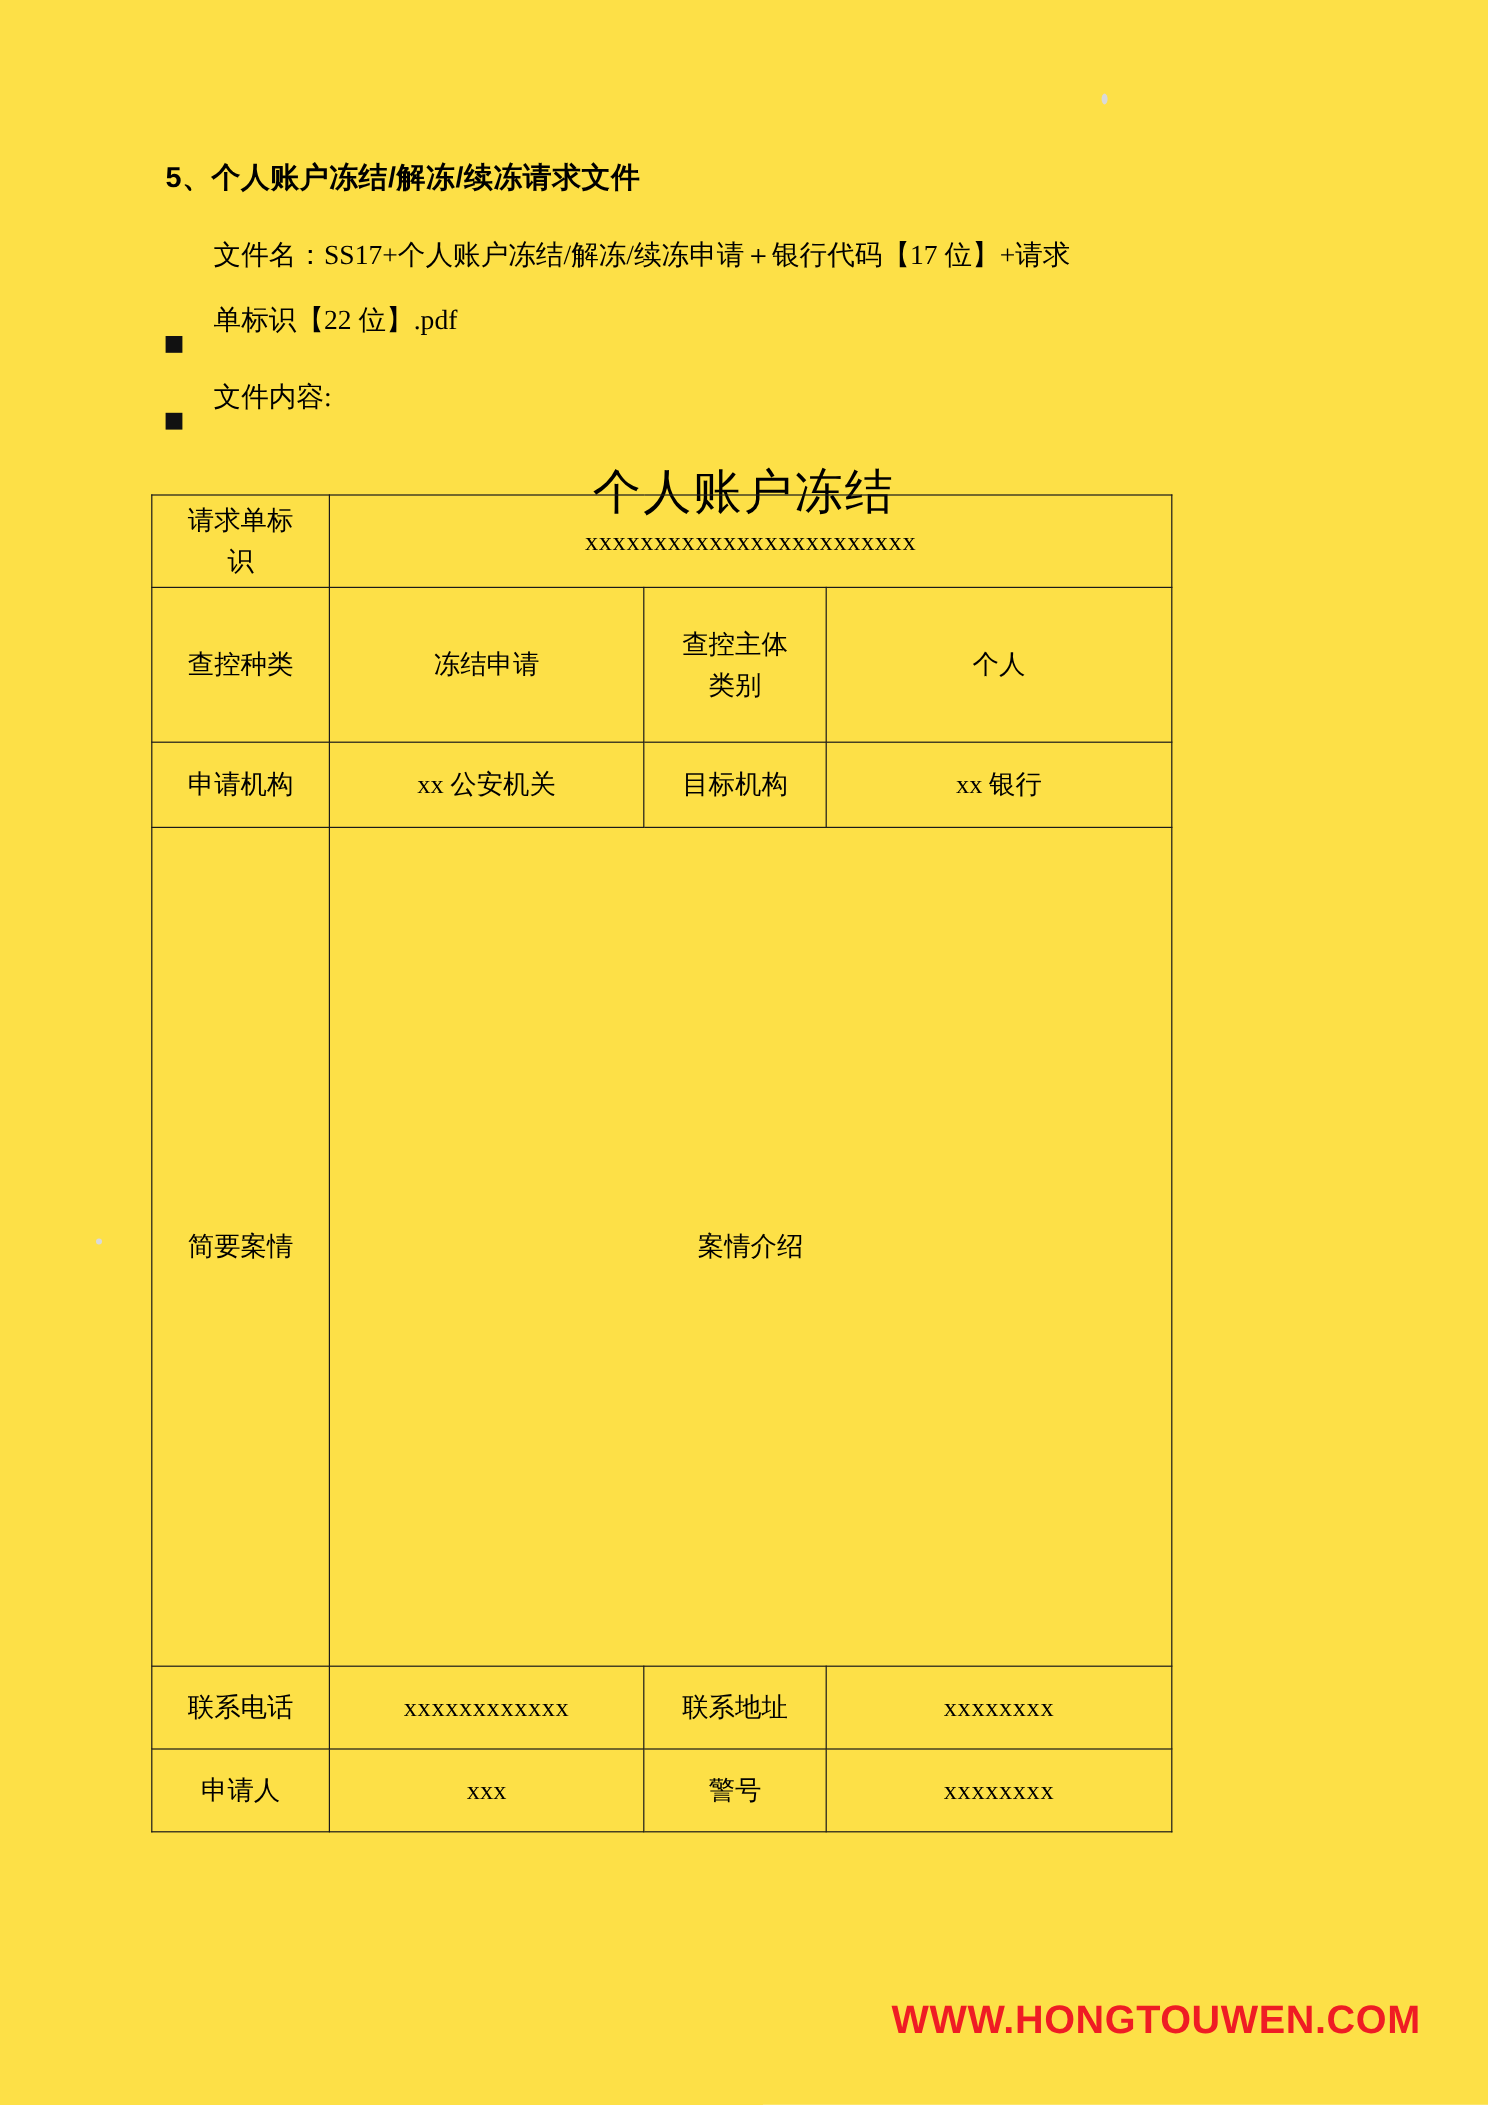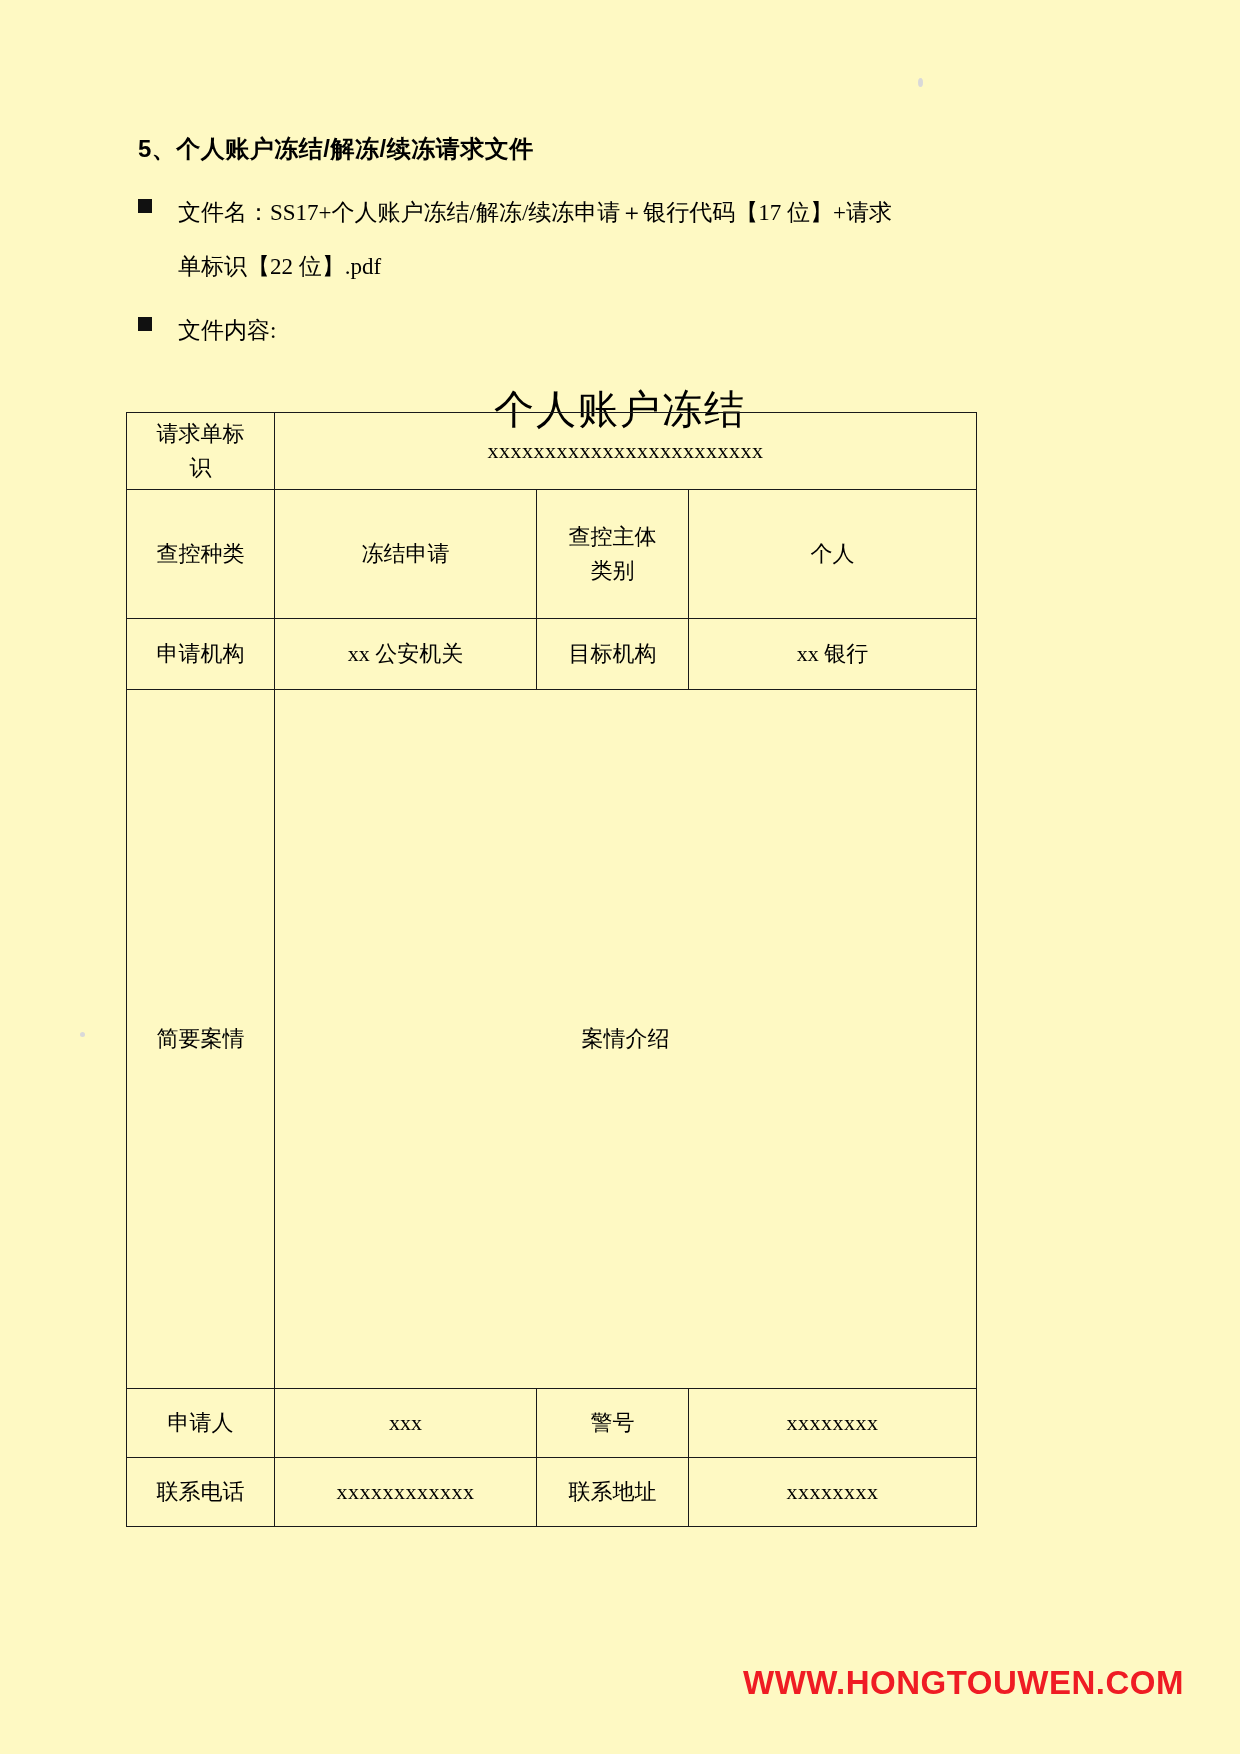--- a/index.html
+++ b/index.html
@@ -12,21 +12,21 @@
     height: 1754px;
     position: relative;
     font-family: "Liberation Serif", "DejaVu Serif", serif;
     color: #000000;
     overflow: hidden;
   }
 
   .page {
     position: absolute;
     inset: 0;
-    background: #fef9c3;
+    background: #fde047;
   }
 
   
   .doc-head {
     position: absolute;
     left: 138px;
     top: 132px;
     width: 960px;
   }
 
@@ -35,21 +35,21 @@
     font-weight: bold;
     font-size: 24px;
     letter-spacing: 0.5px;
     line-height: 1.4;
     margin: 0 0 20px 0;
     white-space: nowrap;
   }
 
   .bullet-row {
     display: flex;
-    align-items: flex-start;
+    align-items: flex-end;
     margin-bottom: 10px;
   }
   .bullet-mark {
     flex: 0 0 auto;
     width: 14px;
     height: 14px;
     background: #111;
     margin-top: 13px;
     margin-right: 26px;
   }
@@ -186,32 +186,32 @@
         <td>目标机构</td>
         <td>xx 银行</td>
       </tr>
 
       <tr class="r-case">
         <td>简要案情</td>
         <td colspan="3">案情介绍</td>
       </tr>
 
       <tr class="r-foot">
+        <td>联系电话</td>
+        <td class="mono-x">xxxxxxxxxxxx</td>
+        <td>联系地址</td>
+        <td class="mono-x">xxxxxxxx</td>
+      </tr>
+
+      <tr class="r-foot">
         <td>申请人</td>
         <td>xxx</td>
         <td>警号</td>
         <td class="mono-x">xxxxxxxx</td>
       </tr>
 
-      <tr class="r-foot">
-        <td>联系电话</td>
-        <td class="mono-x">xxxxxxxxxxxx</td>
-        <td>联系地址</td>
-        <td class="mono-x">xxxxxxxx</td>
-      </tr>
-
 
     </tbody>
   </table>
 
   <div class="watermark" style="color: rgb(239, 28, 36);">WWW.HONGTOUWEN.COM</div>
 
 </div>
 
 </body></html>

